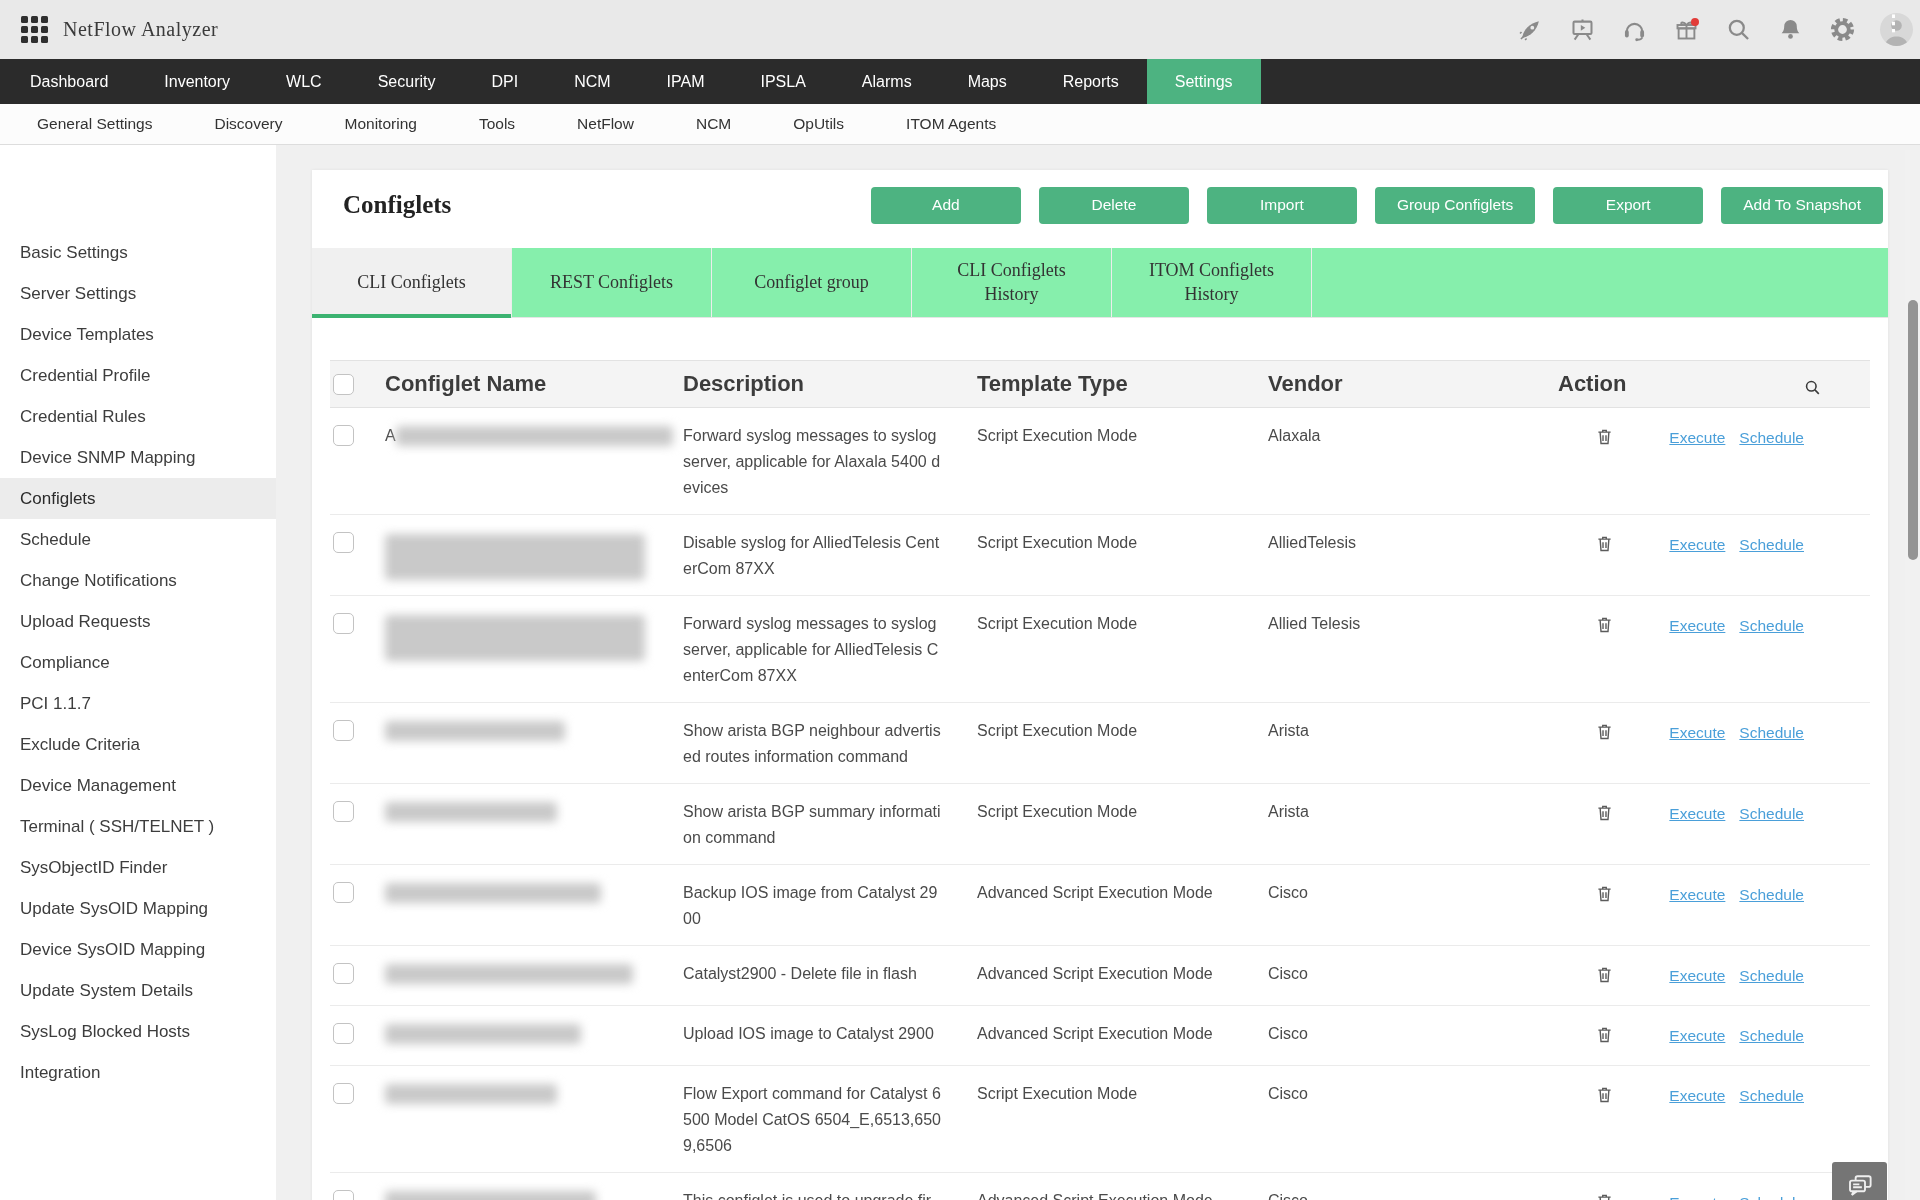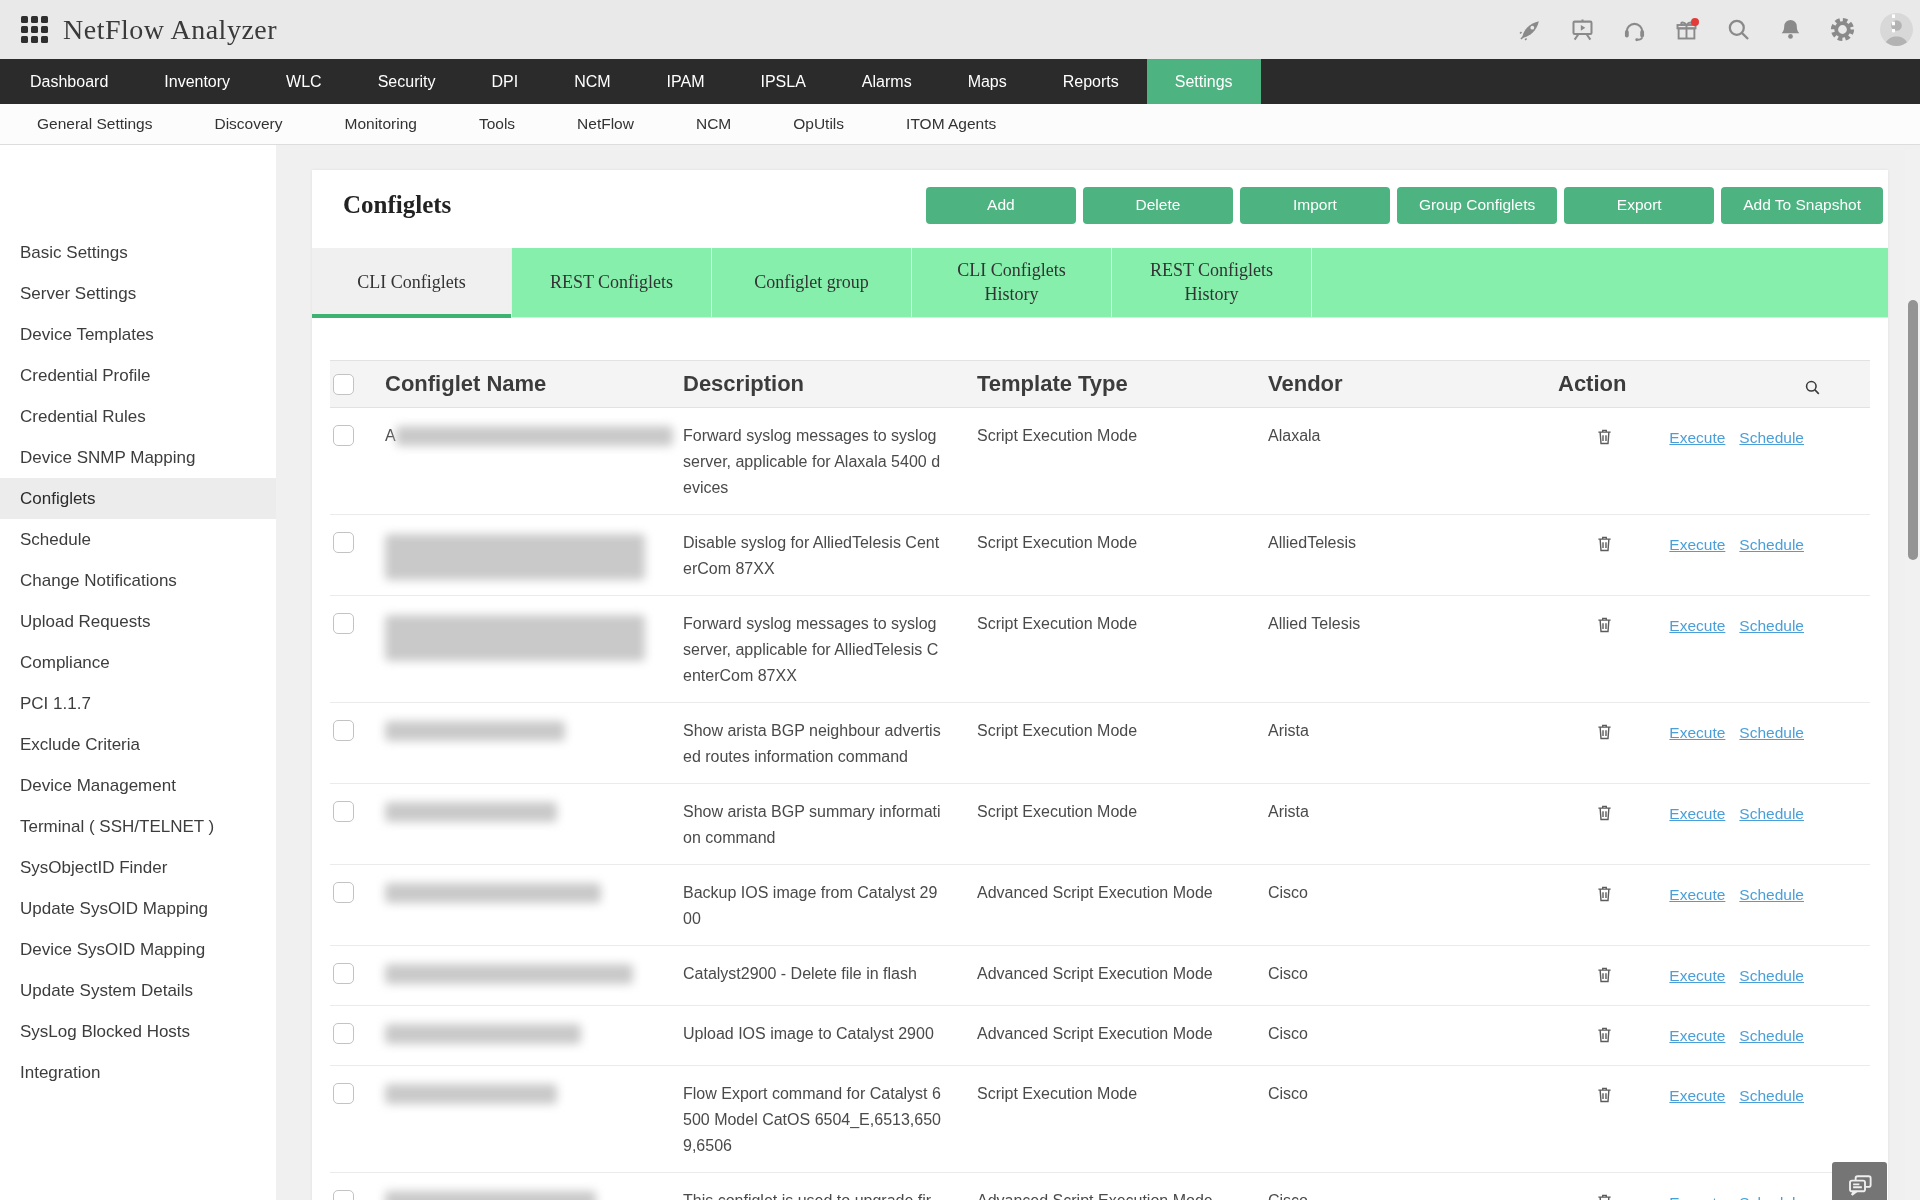--- a/index.html
+++ b/index.html
@@ -6,21 +6,21 @@
   html,body { width:1920px; height:1200px; overflow:hidden; background:#f0f0f0;
     font-family:"Liberation Sans", sans-serif; }
   .page { position:relative; width:1920px; height:1200px; }
 
   
   .topbar { position:absolute; left:0; top:0; width:1920px; height:59px; background:#e9e9e9;
     display:flex; align-items:center; }
   .grid-icon { width:27px; height:27px; margin-left:21px; display:grid;
     grid-template-columns:repeat(3,7px); grid-template-rows:repeat(3,7px); gap:3px; cursor:pointer; }
   .grid-icon i { background:#2f2f2f; border-radius:1.5px; }
-  .app-title { font-family:"Liberation Serif", serif; font-size:28px; color:#3a3a3a;
+  .app-title { font-family:"Liberation Serif", serif; font-size:20px; color:#3a3a3a;
     margin-left:15px; letter-spacing:.5px; }
   .topbar-icons { position:absolute; right:7px; top:0; height:59px; display:flex; align-items:center; gap:24px; }
   .tb-icon { width:28px; height:28px; display:flex; align-items:center; justify-content:center;
     position:relative; cursor:pointer; }
   .tb-icon svg { width:27px; height:27px; }
   .badge-dot { position:absolute; right:1px; top:2px; width:8px; height:8px; border-radius:50%; background:#e23c39; }
   .avatar { width:33px; height:33px; border-radius:50%; background:#d8d8d8; overflow:hidden;
     display:flex; align-items:flex-end; justify-content:center; cursor:pointer; }
 
   
@@ -44,21 +44,21 @@
   .side-item { height:41px; line-height:41px; padding-left:20px; font-size:17px; color:#3d3d3d;
     cursor:pointer; white-space:nowrap; }
   .side-item.active { background:#ececec; color:#2b2b2b; }
 
   
   .card { position:absolute; left:312px; top:170px; width:1576px; height:1060px; background:#fff;
     box-shadow:0 0 3px rgba(0,0,0,.07); }
   .card-head { display:flex; align-items:center; justify-content:space-between;
     padding:15px 5px 0 31px; height:55px; }
   .page-title { font-family:"Liberation Serif", serif; font-size:25px; font-weight:bold; color:#222; }
-  .btn-row { display:flex; gap:7px; }
+  .btn-row { display:flex; gap:18px; }
   .btn { min-width:150px; height:37px; background:#4db381; color:#fff; border:none; border-radius:4px;
     font-size:15.5px; font-family:"Liberation Sans", sans-serif; padding:0 22px; cursor:pointer; }
 
   
   .tabs { position:absolute; left:0; top:78px; width:1576px; height:70px; background:#86efac;
     border-bottom:1px solid #e5e5e5; display:flex; }
   .tab { width:200px; display:flex; align-items:center; justify-content:center; text-align:center;
     font-family:"Liberation Serif", serif; font-size:18px; color:#333; border-right:1px solid #ececec;
     cursor:pointer; position:relative; line-height:1.3; padding:0 18px; }
   .tab.active { background:#f0f0f0; }
@@ -242,21 +242,21 @@
           <button class="btn">Add To Snapshot</button>
         </div>
     </div>
 
     <div class="tabs">
 
     <div class="tab active">CLI Configlets</div>
         <div class="tab">REST Configlets</div>
         <div class="tab">Configlet group</div>
         <div class="tab">CLI Configlets History</div>
-        <div class="tab">REST Configlets History</div>
+        <div class="tab">ITOM Configlets History</div>
       </div>
 
     <div class="tablewrap">
       <div class="thead">
         <div class="col-check">
             <div class="checkbox"></div>
           </div>
         <div class="col-name th">Configlet Name</div>
         <div class="col-desc th">Description</div>
         <div class="col-type th">Template Type</div>

